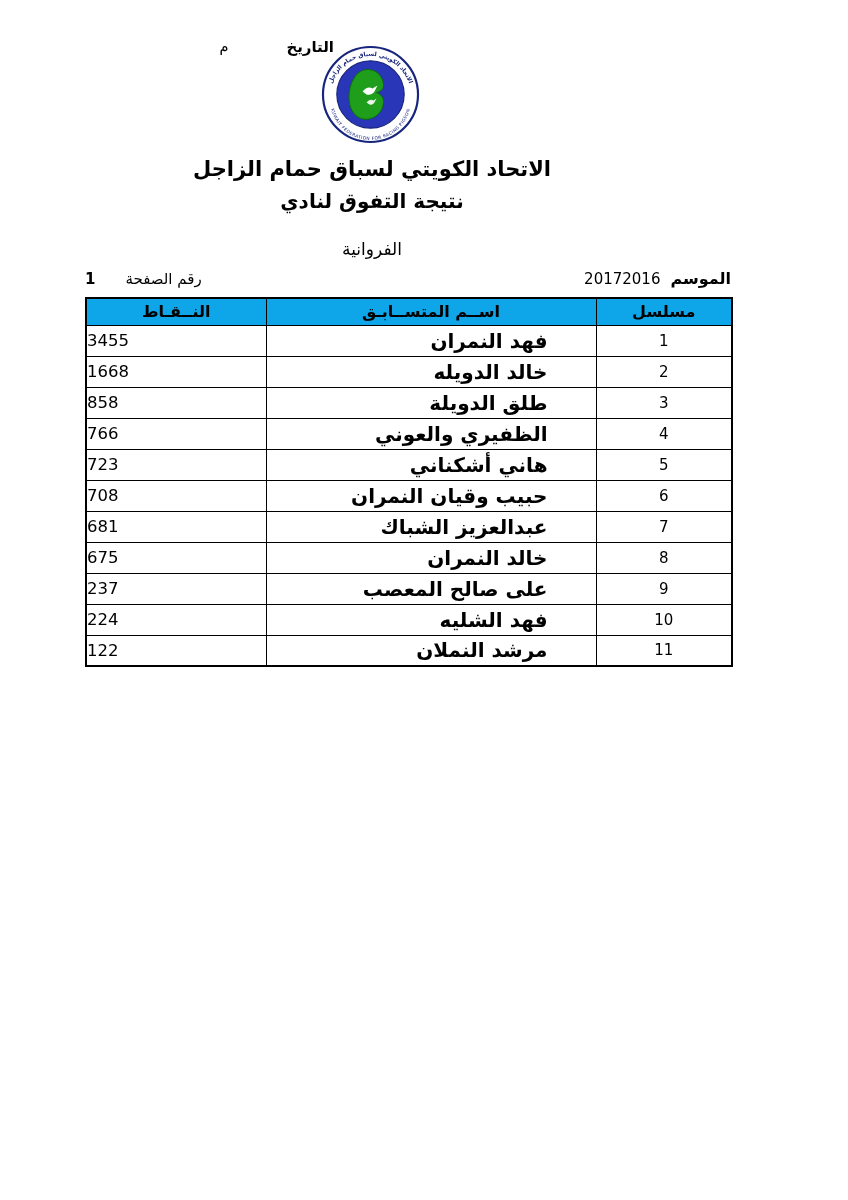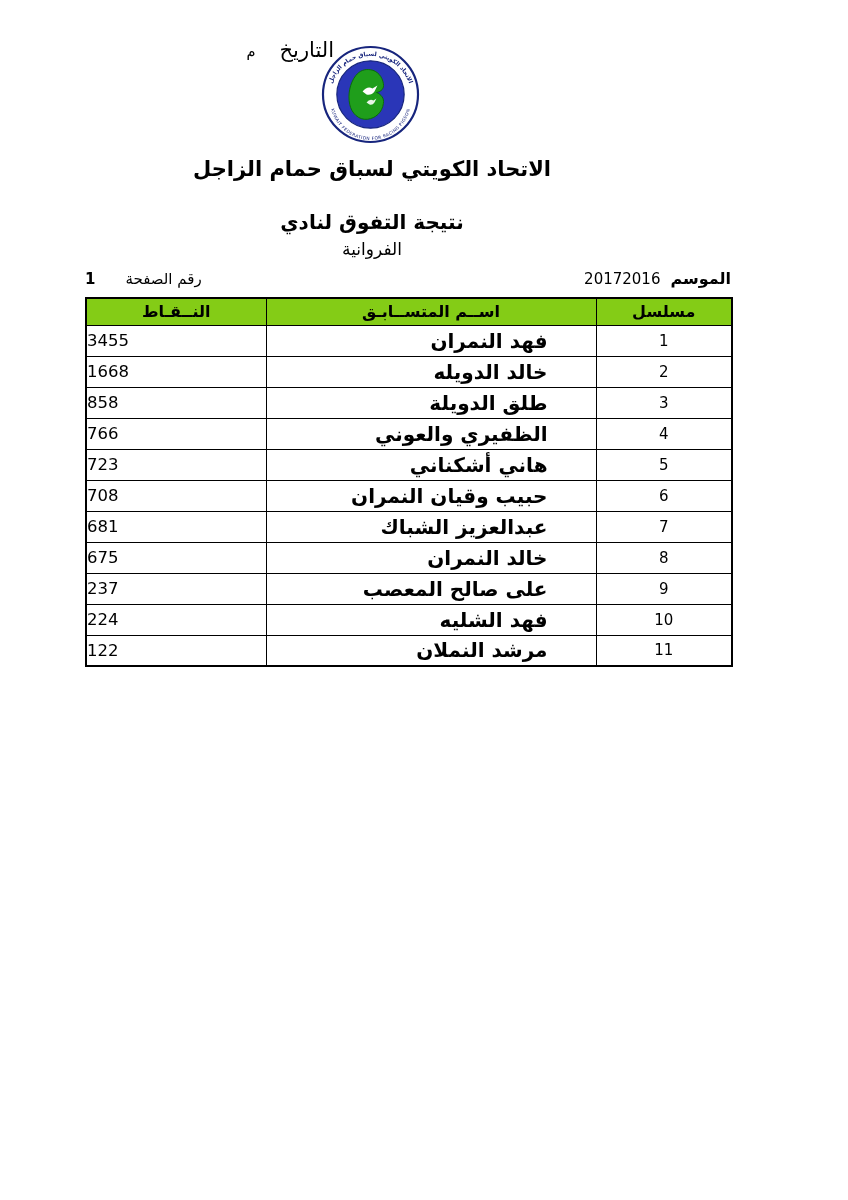--- a/index.html
+++ b/index.html
@@ -7,33 +7,33 @@
   body{
     width:848px;height:1200px;position:relative;color:#000;
     font-family:"DejaVu Sans",sans-serif;overflow:hidden;
   }
 
   
   .date-line{
     position:absolute;top:38px;left:76px;width:258px;
     direction:rtl;display:flex;align-items:baseline;font-size:14.5px;
   }
-  .date-line .lbl{font-weight:normal;font-size:21px;margin-left:24px}
+  .date-line .lbl{font-weight:bold;font-size:15px;margin-left:58px}
   .date-line .ltr{direction:ltr;unicode-bidi:embed;margin-left:8px;letter-spacing:.3px}
 
   
   .logo{position:absolute;top:45px;left:321px;width:99px;height:99px}
   .ringA{font-size:6px;fill:#17257d;font-weight:bold}
   .ringE{font-size:4.4px;fill:#17257d;letter-spacing:.45px}
   .logo text{text-anchor:middle}
 
   
   .title{position:absolute;left:0;width:744px;text-align:center;font-weight:bold}
   .t1{top:157px;font-size:21px}
-  .t2{top:210px;font-size:20px}
+  .t2{top:189px;font-size:20px}
   .club{position:absolute;top:239px;left:0;width:744px;text-align:center;font-size:17px}
 
   
   .season-row{
     position:absolute;top:269px;left:85px;width:646px;direction:rtl;
     display:flex;justify-content:space-between;align-items:baseline;font-size:15px;
   }
   .season{display:flex;gap:10px;align-items:baseline}
   .season .lbl{font-weight:bold;font-size:16px}
   .pageno{display:flex;gap:30px;align-items:baseline}
@@ -41,21 +41,21 @@
   .pageno .val{font-weight:bold;font-size:15px}
 
   
   .results{
     position:absolute;top:297px;left:85px;width:646px;
     border-collapse:collapse;direction:rtl;table-layout:fixed;
     border:2px solid #000;
   }
   .results th,.results td{border:1px solid #000;vertical-align:middle}
   .results th{
-    background:#84cc16;font-size:16px;font-weight:bold;height:27px;text-align:center;
+    background:#0ea5e9;font-size:16px;font-weight:bold;height:27px;text-align:center;
   }
   .results td{height:31px}
   .c-serial{width:136px}
   .c-name{width:330px}
   .c-points{width:180px}
   td.c-serial{text-align:center;font-size:15px}
   td.c-name{text-align:right;padding-right:48px;font-size:20px;font-weight:bold}
   td.c-points{text-align:left;padding-right:30px;font-size:16.5px}
 </style>
 </head>

